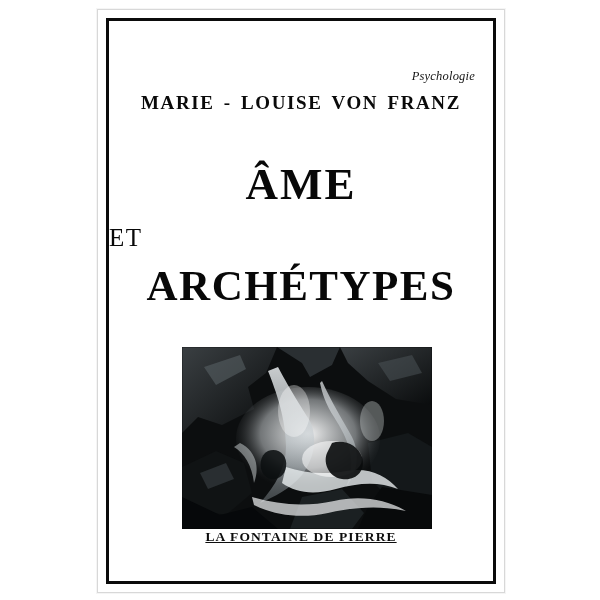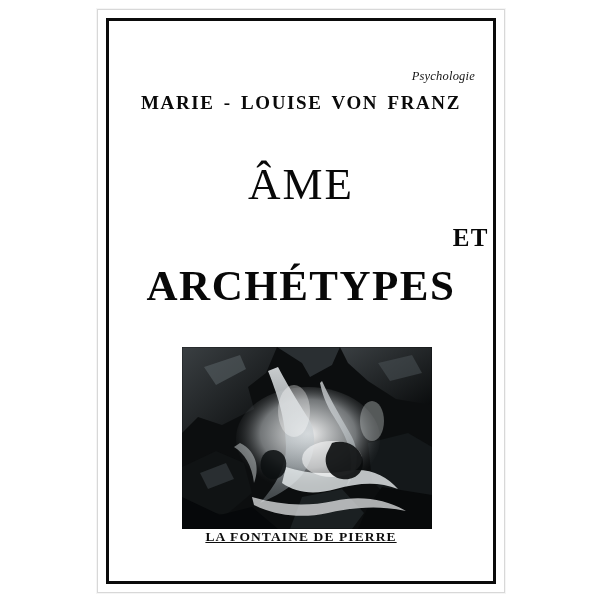--- a/index.html
+++ b/index.html
@@ -81,35 +81,35 @@
   }
 
   .title-main {
     position: absolute;
     left: 0;
     right: 0;
     top: 110px;
     text-align: center;
     font-family: "Liberation Serif", serif;
     font-size: 45px;
-    font-weight: normal;
+    font-weight: bold;
     color: #080808;
     letter-spacing: 2px;
     line-height: 1;
   }
 
   .title-conj {
     position: absolute;
     left: 0;
-    right: 4px;
+    right: 16px;
     top: 172px;
-    text-align: right;
+    text-align: left;
     font-family: "Liberation Serif", serif;
     font-size: 25px;
-    font-weight: bold;
+    font-weight: normal;
     color: #080808;
     letter-spacing: 1.5px;
   }
 
   .title-sub {
     position: absolute;
     left: 0;
     right: 0;
     top: 212px;
     text-align: center;

